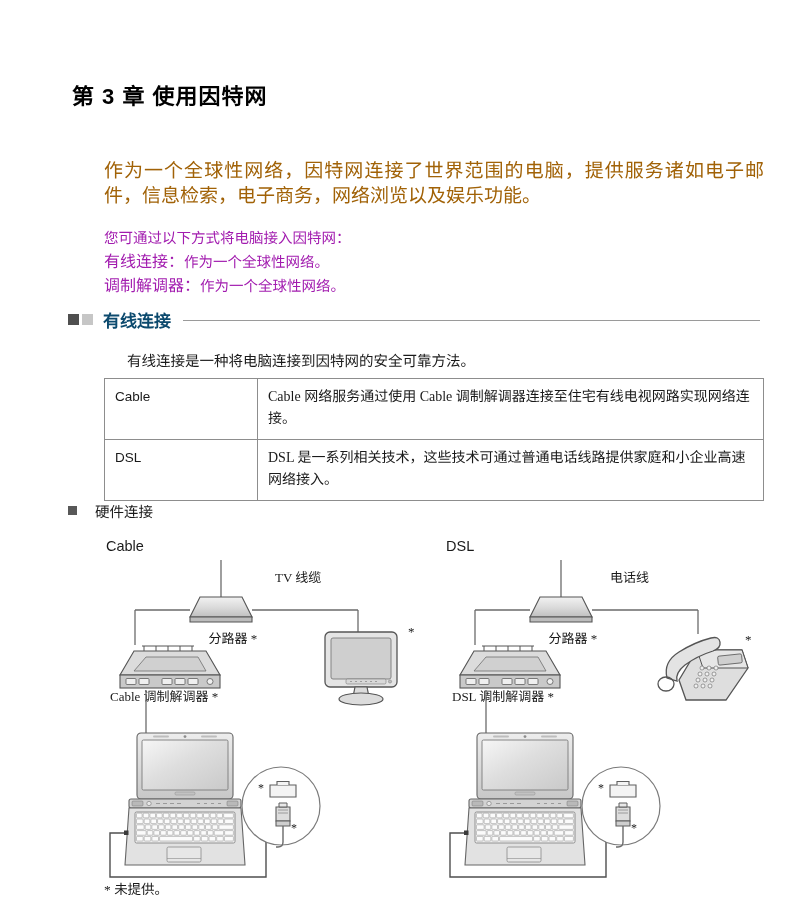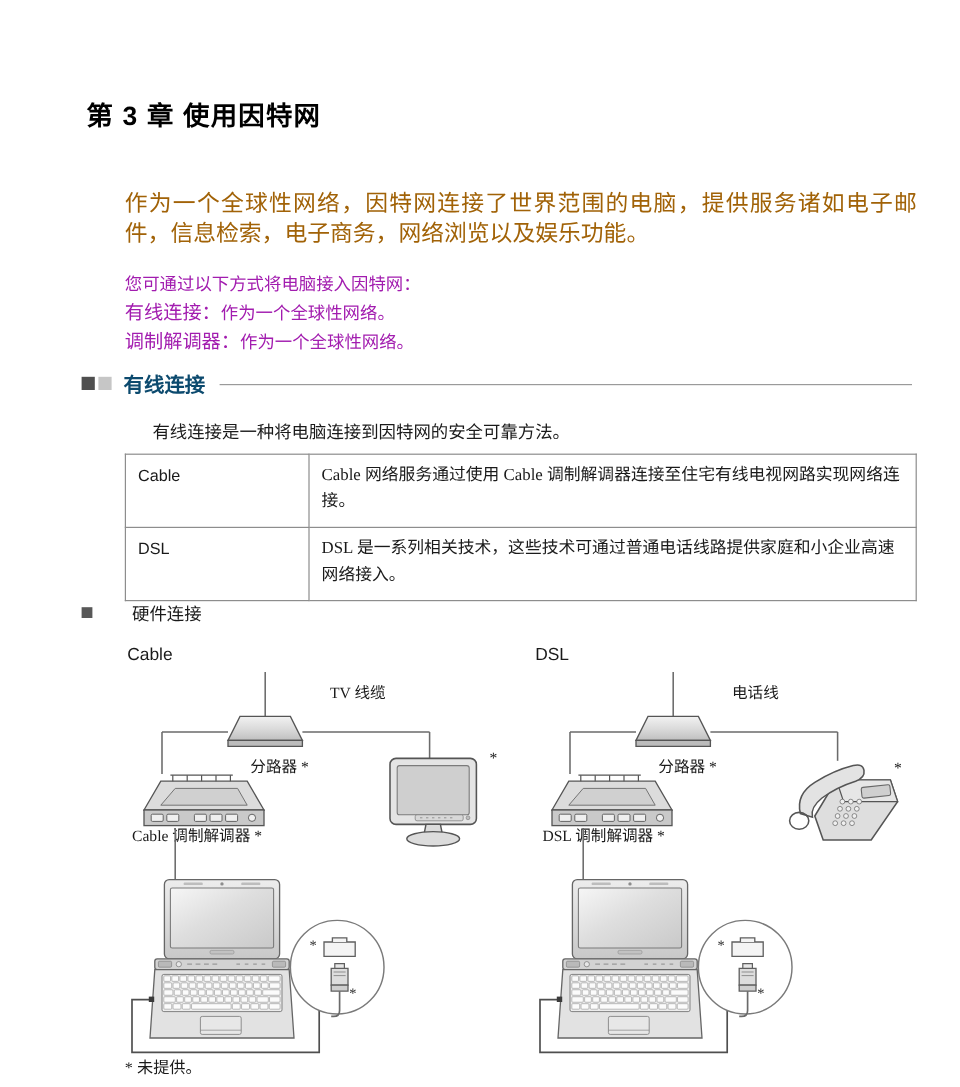--- a/index.html
+++ b/index.html
@@ -133,21 +133,21 @@
   }
   .sub-head .sq2 {
     width: 9px;
     height: 9px;
     background: #585858;
     display: inline-block;
   }
   .sub-head .lbl {
     font-family: "Liberation Sans", "DejaVu Sans", sans-serif;
     font-size: 14.5px;
-    margin-left: 33px;
+    margin-left: 18px;
     color: #1a1a1a;
   }
 
   
   .diagram-label {
     position: absolute;
     font-family: "Liberation Sans", "DejaVu Sans", sans-serif;
     font-size: 14.5px;
     color: #1a1a1a;
   }

